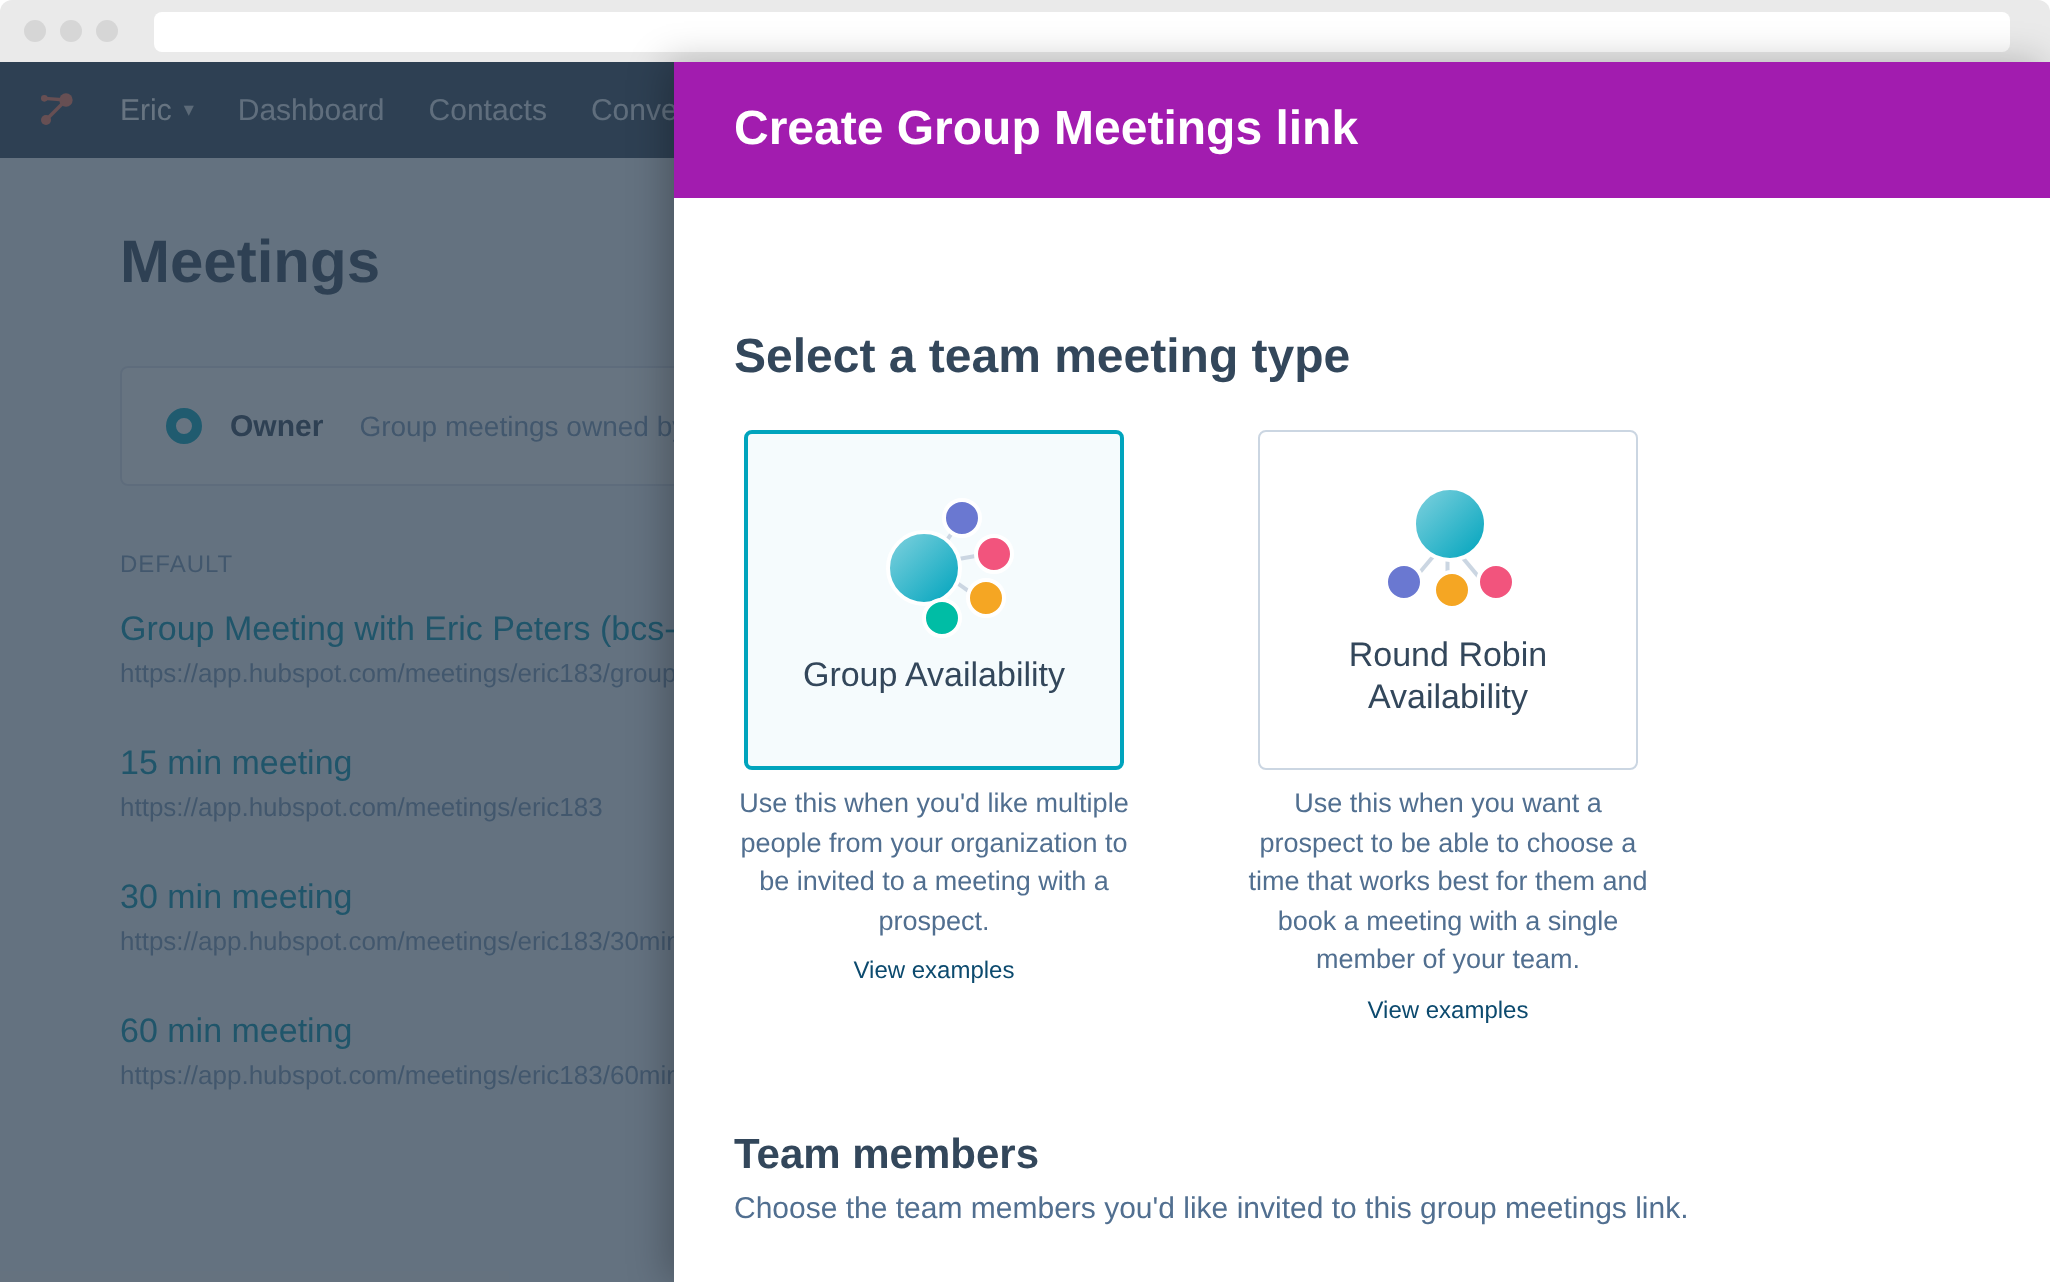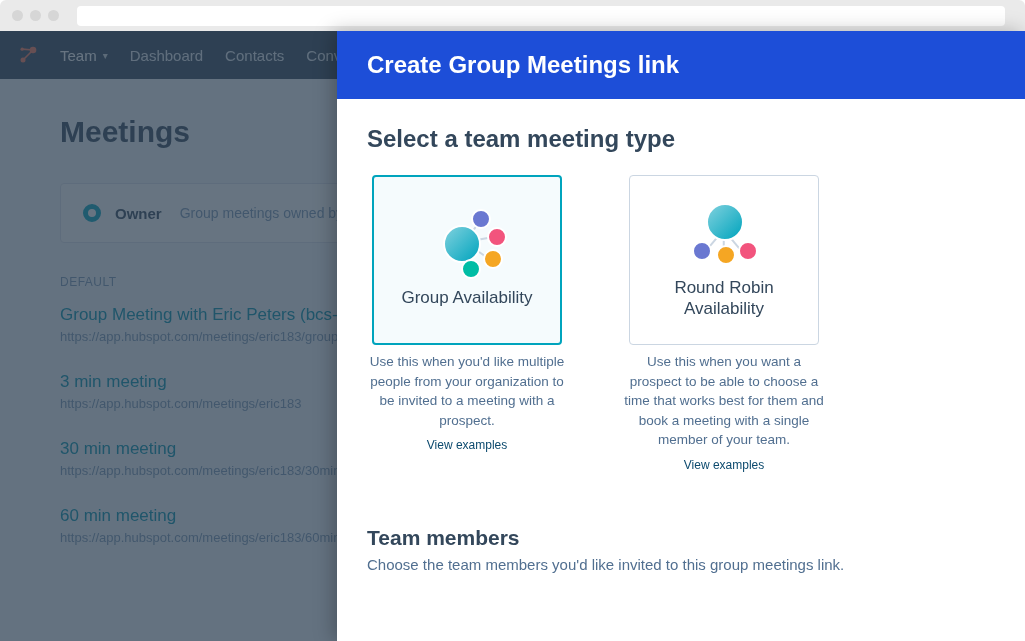--- a/index.html
+++ b/index.html
@@ -72,31 +72,31 @@
     background: rgba(45,62,80,0.72);
   }
   .panel {
     position:absolute; top:0; right:0; bottom:0;
     width: 688px;
     background:#fff;
     display:flex; flex-direction:column;
     box-shadow: -4px 0 18px rgba(0,0,0,.25);
   }
   .panel-header {
-    background: #1d4ed8;
+    background: #a21caf;
     color:#fff;
     padding: 20px 30px;
     font-size: 24px;
     font-weight:600;
   }
   .panel-body {
     flex:1; overflow:auto; padding: 26px 30px 10px;
   }
   .panel-body h2 {
-    font-size: 24px; font-weight:700; color:#33475b; margin-bottom:22px;
+    font-size: 24px; font-weight:700; color:#33475b; margin-bottom:22px;margin-top:40px;
   }
   .options { display:flex; gap:57px; }
   .opt { width: 200px; display:flex; flex-direction:column; align-items:center;}
   .opt-card {
     width: 190px; height: 170px;
     border: 1px solid #cbd6e2;
     border-radius:4px;
     display:flex; flex-direction:column; align-items:center; justify-content:center;
     gap:14px; padding:10px;
   }
@@ -167,21 +167,21 @@
     <span class="logo">
       <svg viewBox="0 0 24 24">
           <circle cx="6" cy="18" r="3" fill="#ff7a59"></circle>
           <circle cx="18" cy="6" r="4" fill="#ff7a59"></circle>
           <circle cx="5" cy="5" r="2" fill="#ff7a59"></circle>
           <line x1="6" y1="18" x2="18" y2="6" stroke="#ff7a59" stroke-width="2"></line>
           <line x1="5" y1="5" x2="18" y2="6" stroke="#ff7a59" stroke-width="2"></line>
         </svg>
     </span>
     <span class="nav-item sales">
-      <span>Team</span>
+      <span>Eric</span>
       <span class="chev">▾</span>
     </span>
     <span class="nav-item">Dashboard</span>
     <span class="nav-item">Contacts</span>
     <span class="nav-item">Conversations</span>
   </div>
 
   <div class="page-body">
     <div class="page-title">Meetings</div>
     <div class="card">
@@ -189,21 +189,21 @@
       <span class="owner-label">Owner</span>
       <span class="owner-sub">Group meetings owned by you</span>
     </div>
     <div class="section-cap">Default</div>
     <div class="mtg-list">
       <div class="mtg">
         <a>Group Meeting with Eric Peters (bcs-hsmktg)</a>
         <p>https://app.hubspot.com/meetings/eric183/group</p>
       </div>
       <div class="mtg">
-        <a>3 min meeting</a>
+        <a>15 min meeting</a>
         <p>https://app.hubspot.com/meetings/eric183</p>
       </div>
       <div class="mtg">
         <a>30 min meeting</a>
         <p>https://app.hubspot.com/meetings/eric183/30min</p>
       </div>
       <div class="mtg">
         <a>60 min meeting</a>
         <p>https://app.hubspot.com/meetings/eric183/60min</p>
       </div>

